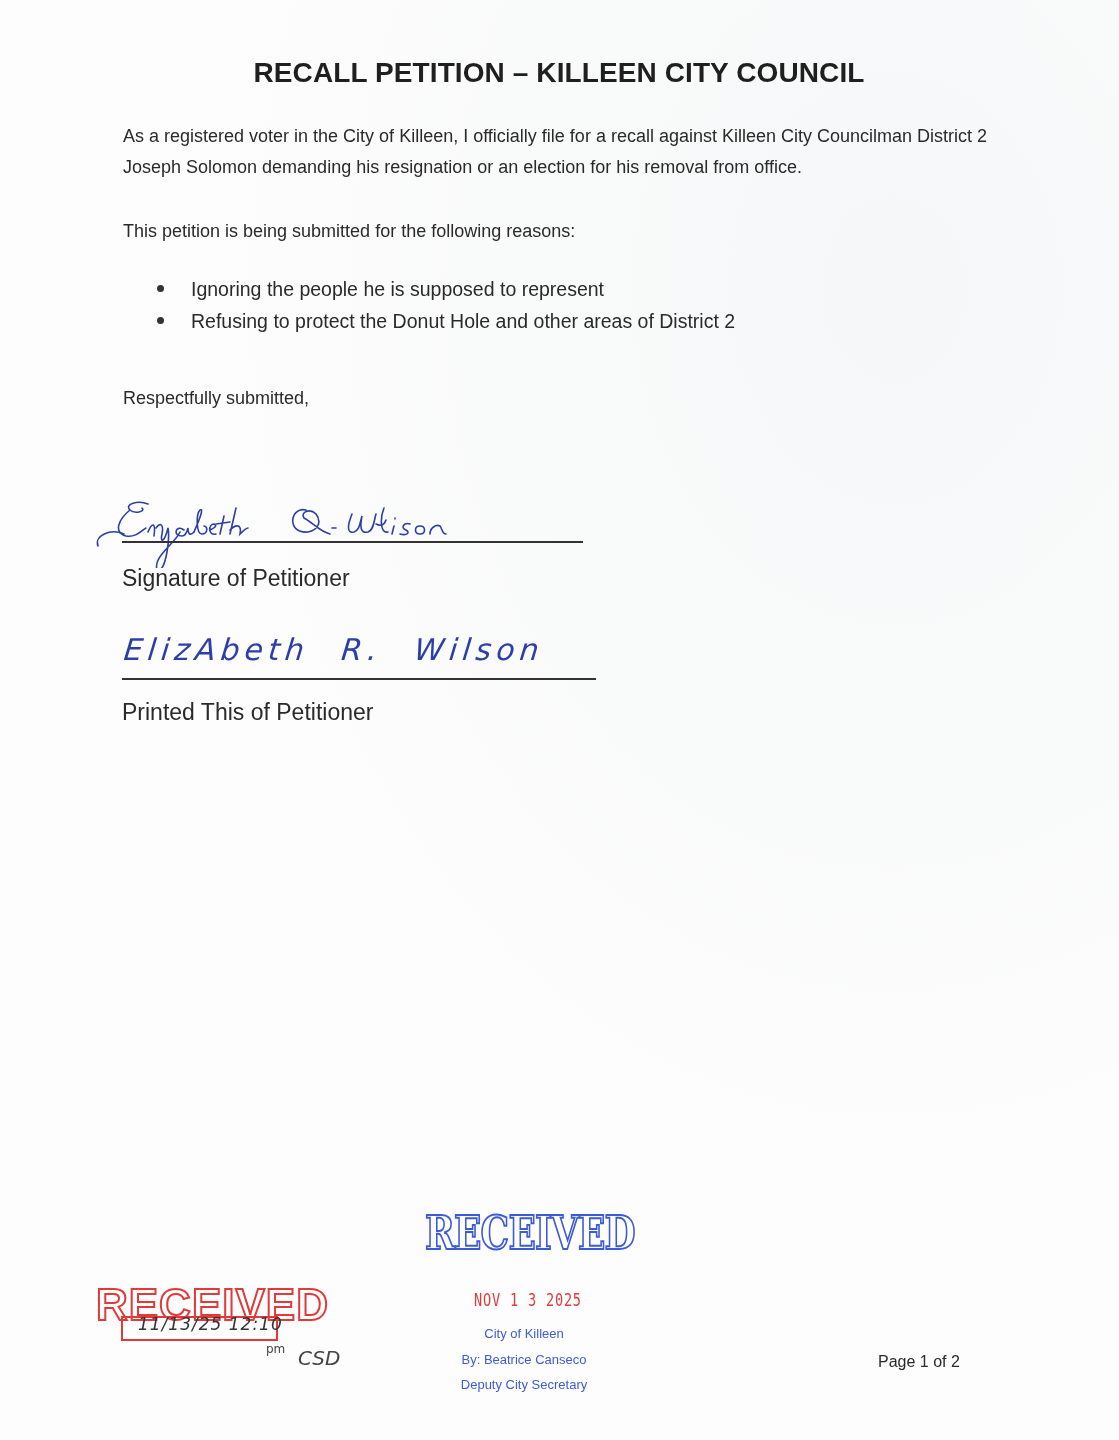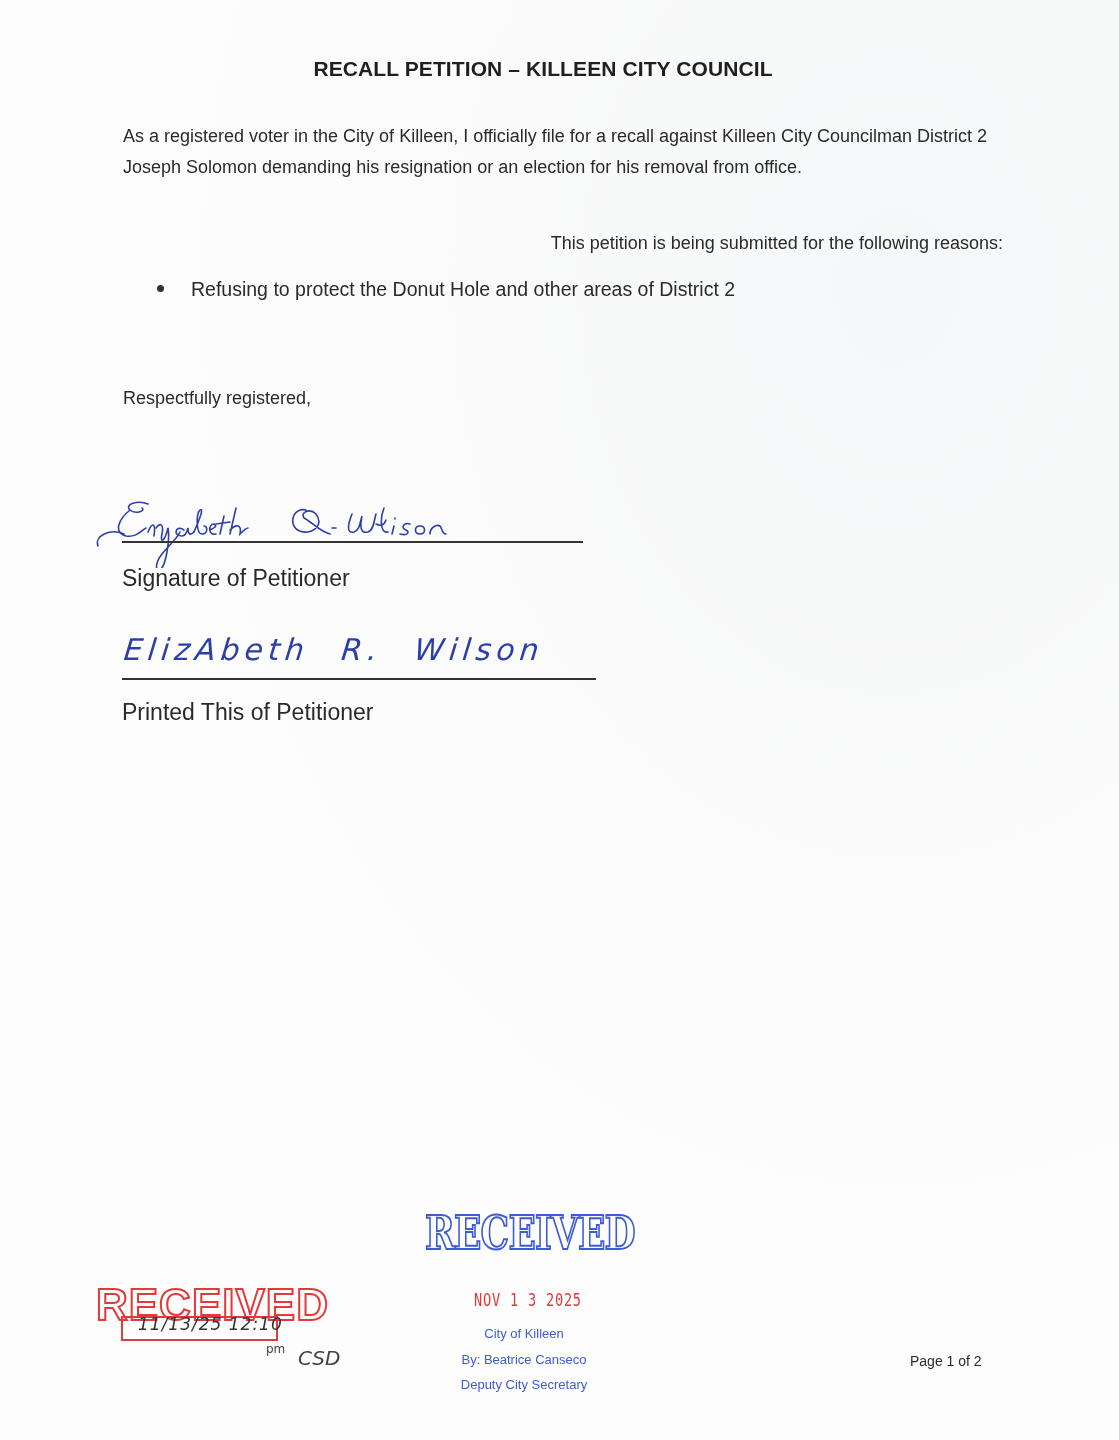--- a/index.html
+++ b/index.html
@@ -9,30 +9,30 @@
       position: relative;
       overflow: hidden;
       font-family: "Liberation Sans", sans-serif;
       color: #222;
     }
     .page {
       position: absolute; left: 0; top: 0; width: 1119px; height: 1440px;
       background: radial-gradient(ellipse at 80% 20%, #f6f7f8 0%, #fdfdfd 60%);
     }
     .title {
-      position: absolute; left: 0; width: 1086px; top: 57px;
-      text-align: center; font-weight: bold; font-size: 21px; letter-spacing: 0.1px;
+      position: absolute; left: 16px; width: 1086px; top: 57px;
+      text-align: center; font-weight: bold; font-size: 28px; letter-spacing: 0.1px;
       color: #1f1f1f;
     }
     .para {
       position: absolute; left: 123px; width: 880px;
       font-size: 18px; line-height: 30.5px; color: #2a2a2a;
     }
     #p1 { top: 121px; }
-    #p2 { top: 228px; text-align: right; }
+    #p2 { top: 216px; }
     .bullets {
       position: absolute; left: 157px; top: 273px; margin: 0; padding: 0; list-style: none;
       font-size: 19.5px; line-height: 32px; color: #2a2a2a;
     }
     .bullets li { position: relative; padding-left: 34px; }
     .bullets li .dot {
       position: absolute; left: 0; top: 12px; width: 7px; height: 7px; border-radius: 50%;
       background: #333;
     }
     #p3 { top: 383px; }
@@ -96,42 +96,46 @@
       transform: scaleX(0.8); transform-origin: left top; letter-spacing: 1px; white-space: pre;
     }
     .blue-line {
       position: absolute; left: 0; width: 1048px; text-align: center;
       font-size: 13px; color: #3e5bd6;
     }
     #blue-l1 { top: 1326px; }
     #blue-l2 { top: 1352px; }
     #blue-l3 { top: 1377px; }
     .page-num {
-      position: absolute; left: 910px; top: 1353px; font-size: 14px; color: #2a2a2a;
+      position: absolute; left: 878px; top: 1353px; font-size: 16px; color: #2a2a2a;
     }
   </style>
 </head>
 <body>
 
 <div class="page">
 
   <div class="title">RECALL PETITION – KILLEEN CITY COUNCIL</div>
 
   <div class="para" id="p1">As a registered voter in the City of Killeen, I officially file for a recall against Killeen City Councilman District 2 Joseph Solomon demanding his resignation or an election for his removal from office.</div>
 
   <div class="para" id="p2">This petition is being submitted for the following reasons:</div>
 
   <ul class="bullets">
     <li>
       <span class="dot"></span>
+      <span>Ignoring the people he is supposed to represent</span>
+    </li>
+    <li>
+      <span class="dot"></span>
       <span>Refusing to protect the Donut Hole and other areas of District 2</span>
     </li>
   </ul>
 
-  <div class="para" id="p3">Respectfully registered,</div>
+  <div class="para" id="p3">Respectfully submitted,</div>
 
   <svg class="signature" viewBox="0 0 420 80">
     <g fill="none" stroke="#2c3fa8" stroke-width="1.6" stroke-linecap="round">
       <path d="M58 16 C48 12 34 16 40 22 C44 26 56 24 52 20 M40 22 C30 30 22 44 36 48 C46 50 52 42 56 40"></path>
       <path d="M8 58 C4 48 20 40 34 46"></path>
       <path d="M58 44 C62 34 66 34 64 48"></path>
       <path d="M66 40 C70 34 74 36 72 46 C70 54 74 56 78 40 C80 52 76 78 70 82 C66 84 64 76 72 66 C80 56 86 52 90 44"></path>
       <path d="M94 42 C86 36 82 48 92 48 C96 48 98 40 98 40 C98 46 100 48 104 44"></path>
       <path d="M104 44 C110 30 114 20 110 22 C106 26 106 46 112 46 C118 46 118 38 114 38"></path>
       <path d="M120 42 C124 40 128 38 124 36 C118 36 118 48 126 46"></path>

